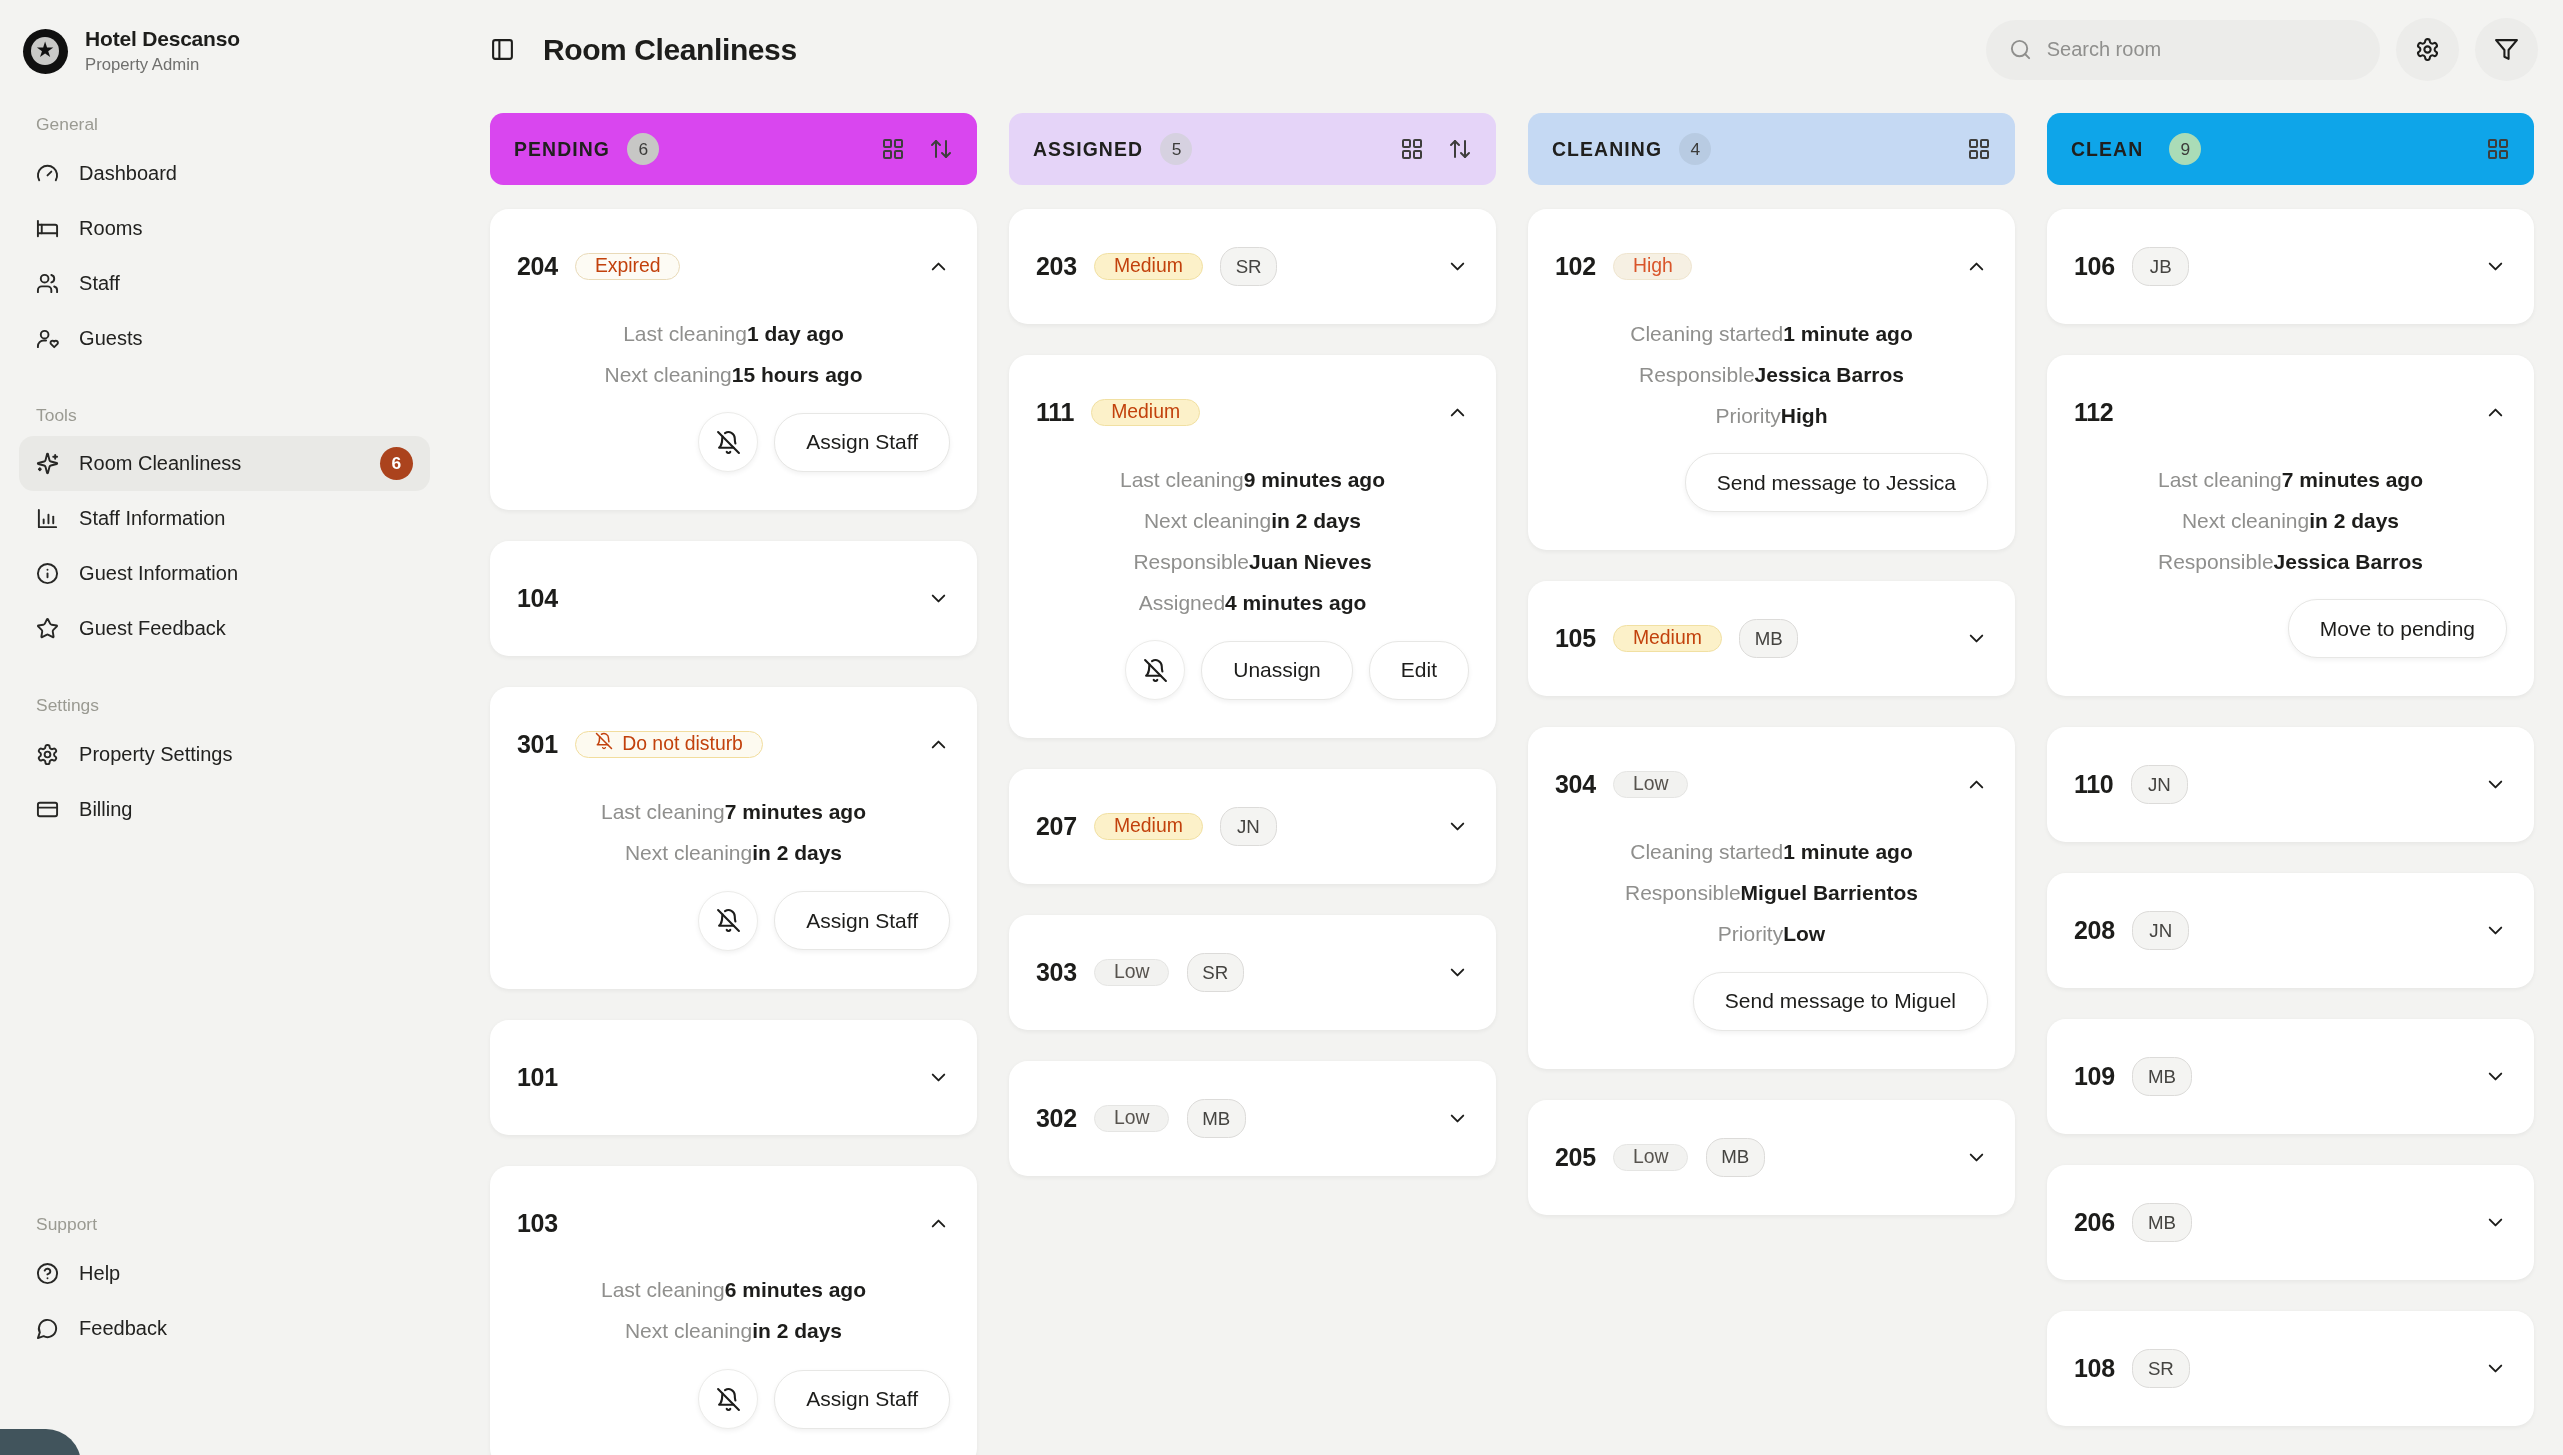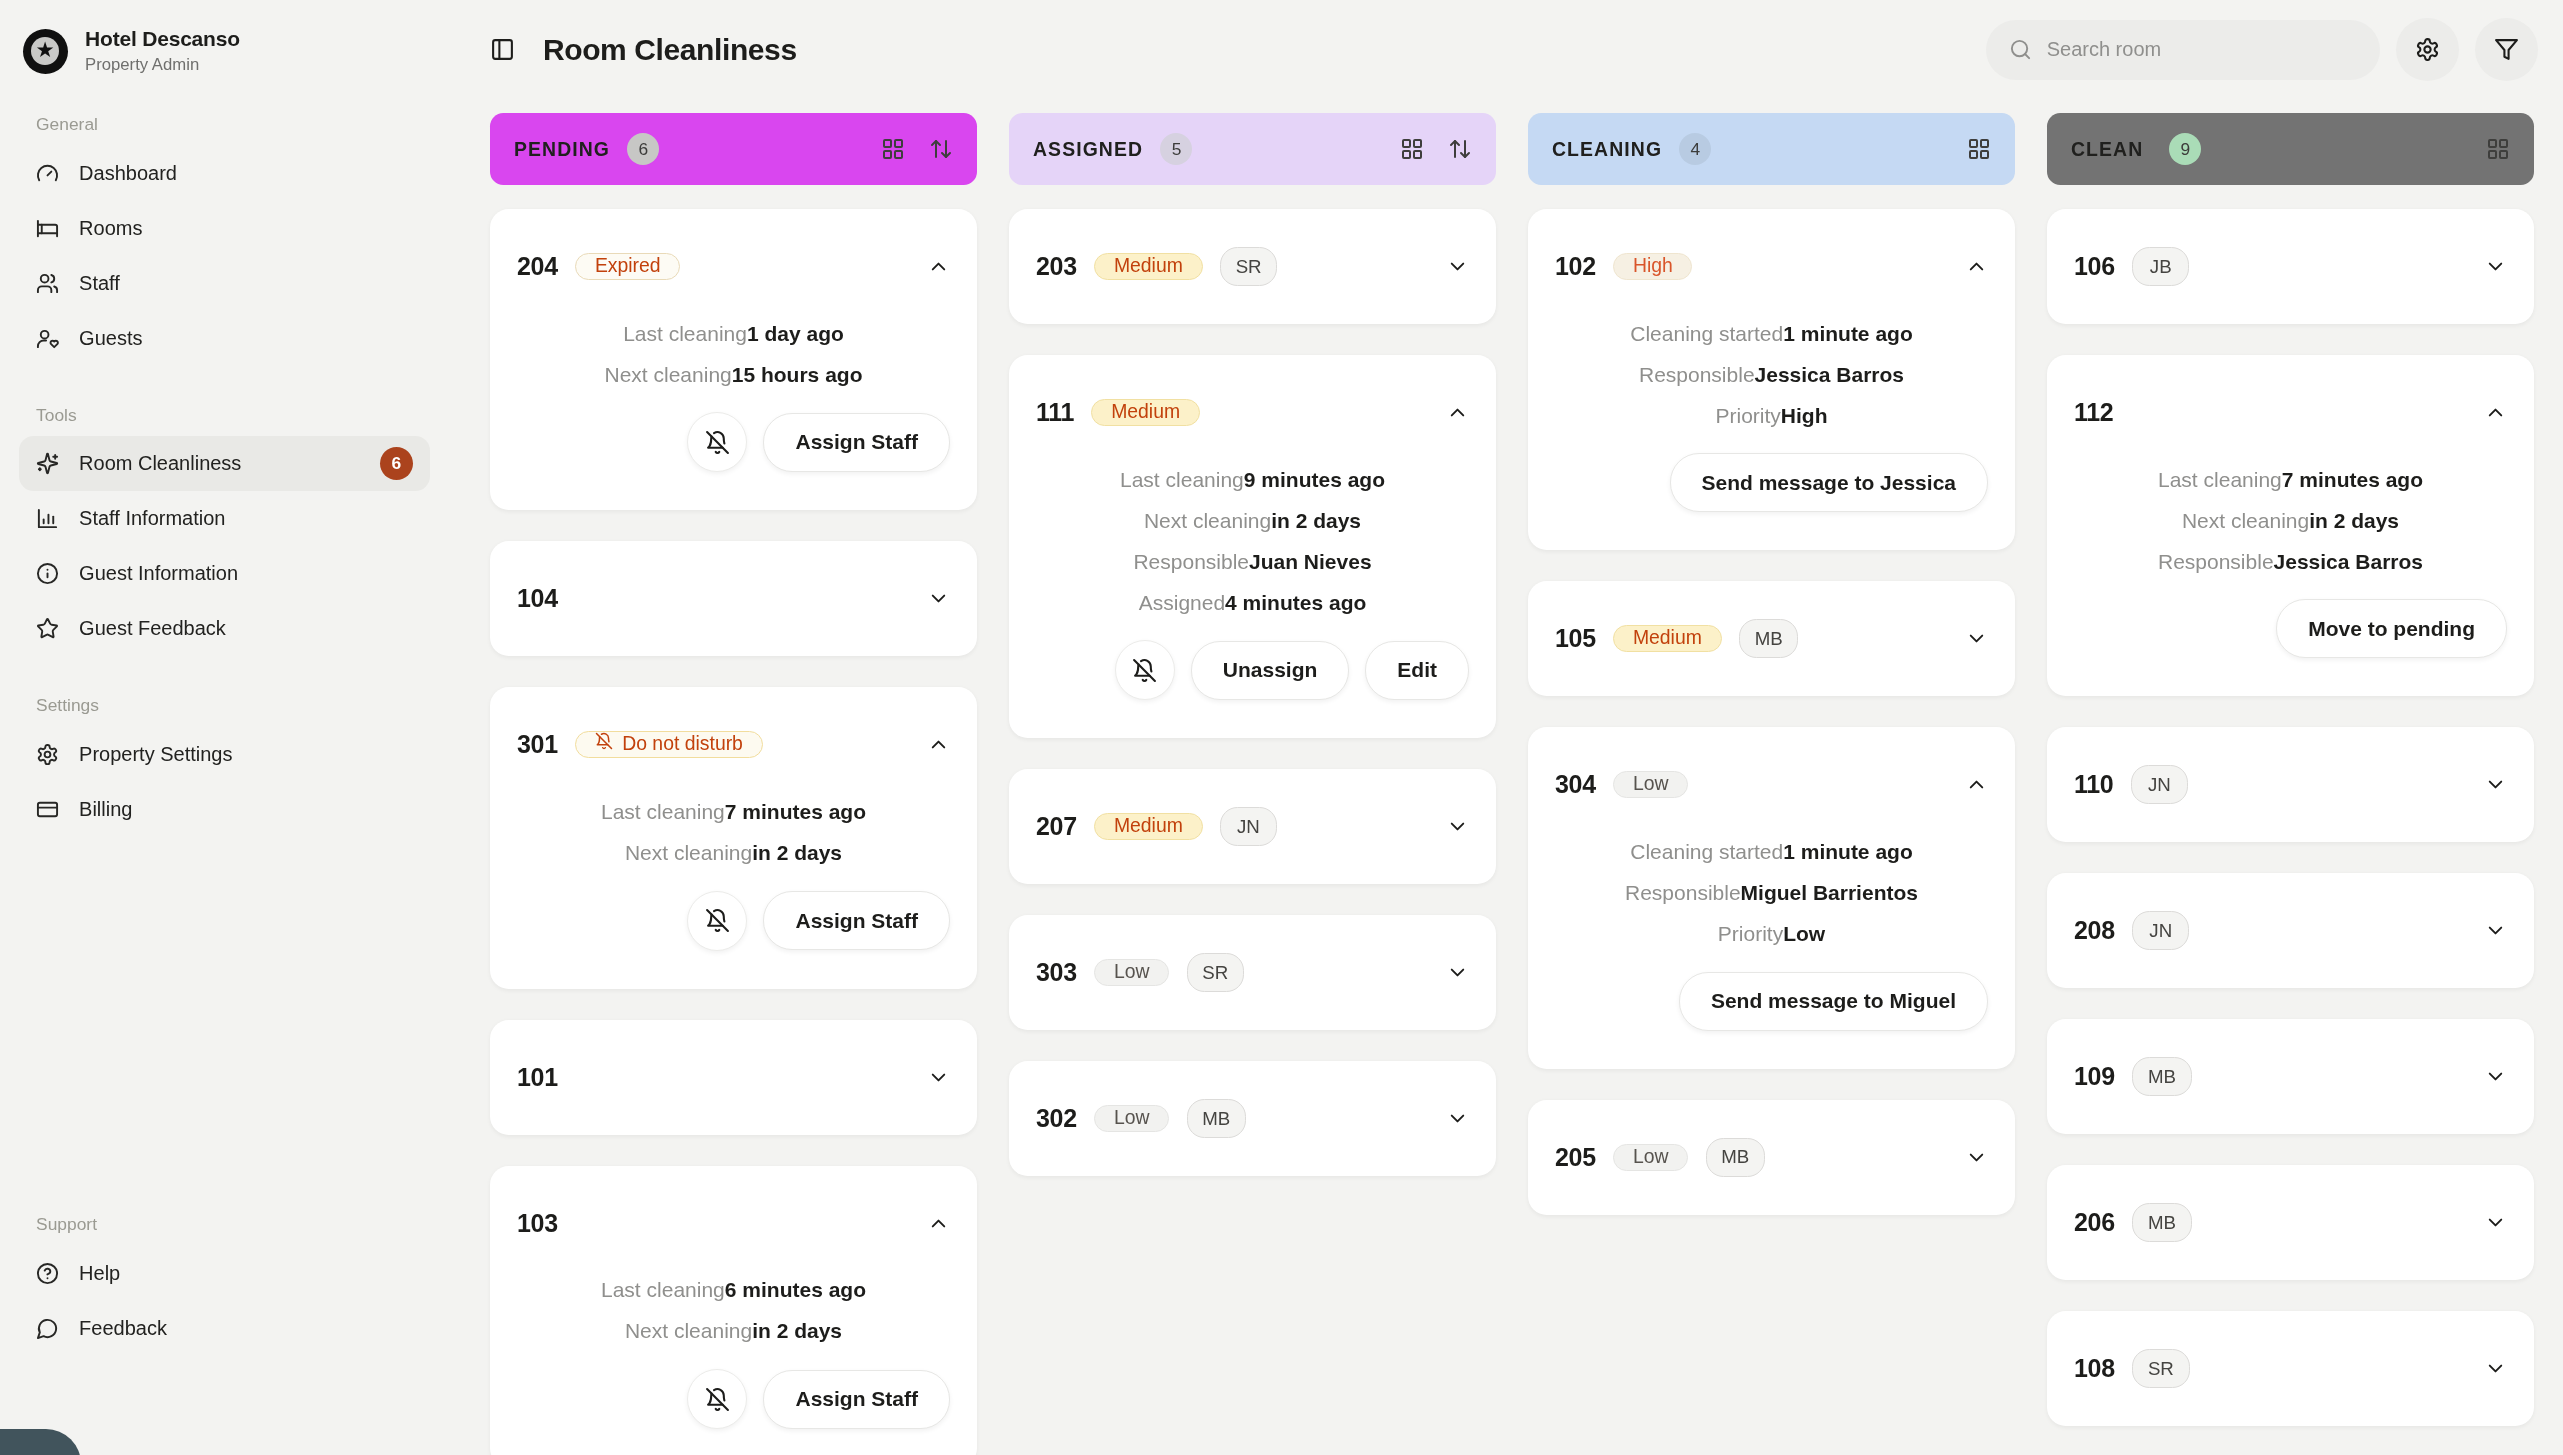--- a/index.html
+++ b/index.html
@@ -62,21 +62,21 @@
   .badge-icon { display:flex; }
   .chip { height:39px; min-width:57px; padding:0 14.7px; border-radius:17.4px; background:#f4f4f2; border:1.3px solid #dcdbd9; color:#454441; font-size:18.7px; font-weight:500; display:inline-flex; align-items:center; justify-content:center; }
   .chev { margin-left:auto; display:flex; color:#1d1d1b; cursor:pointer; }
 
   .card-body { margin-top:27px; display:flex; flex-direction:column;align-items:center; }
   .row { display:flex; justify-content:space-between; align-items:center; min-height:41px; font-size:21px; }
   .row-label { color:#8f8f8d; }
   .row-value { font-weight:600; color:#1d1d1b; }
 
   .card-actions { margin-top:17.4px; display:flex; justify-content:flex-end; align-items:center; gap:16px; }
-  .pill-btn { height:59px; padding:0 31px; border-radius:29px; background:#fff; border:1.3px solid #e7e7e5; font-family:inherit; font-size:21px; font-weight:700; color:#1d1d1b; display:inline-flex; align-items:center; box-shadow:0 2px 5.3px rgba(25,25,20,0.06); cursor:pointer; white-space:nowrap; }
+  .pill-btn { height:59px; padding:0 31px; border-radius:29px; background:#fff; border:1.3px solid #e7e7e5; font-family:inherit; font-size:21px; font-weight:400; color:#1d1d1b; display:inline-flex; align-items:center; box-shadow:0 2px 5.3px rgba(25,25,20,0.06); cursor:pointer; white-space:nowrap; }
   .circle-btn { width:60px; height:60px; border-radius:50%; background:#fff; border:1.3px solid #ececea; display:inline-flex; align-items:center; justify-content:center; color:#1d1d1b; box-shadow:0 2px 5.3px rgba(25,25,20,0.06); cursor:pointer; flex:none; }
 
   .corner-accent { position:absolute; left:0; bottom:-8px; width:81px; height:35px; background:#41545c; border-top-right-radius:35px; }
 
   svg.ic { display:block; fill:none; stroke:currentColor; stroke-width:2; stroke-linecap:round; stroke-linejoin:round; }
 </style>
 </head>
 <body>
 
 <div class="app">
@@ -690,21 +690,21 @@
                     <svg class="ic" viewBox="0 0 24 24" style="width:23px;height:23px">
                       <path d="m6 9 6 6 6-6"></path>
                     </svg>
                   </span>
                 </span>
               </div>
             </article>
           </div>
         </section>
         <section class="column">
-          <div class="col-header" style="background: #737373; gap: 26px;">
+          <div class="col-header" style="background: #0ea5e9; gap: 26px;">
             <span class="col-title">CLEAN</span>
             <span class="col-count" style="background: rgb(170, 220, 183);">9</span>
             <span class="col-icons">
               <span class="col-icon-btn">
                 <svg class="ic" viewBox="0 0 24 24" style="width:24px;height:24px">
                   <rect width="7" height="7" x="3" y="3" rx="1"></rect>
                   <rect width="7" height="7" x="14" y="3" rx="1"></rect>
                   <rect width="7" height="7" x="14" y="14" rx="1"></rect>
                   <rect width="7" height="7" x="3" y="14" rx="1"></rect>
                 </svg>

